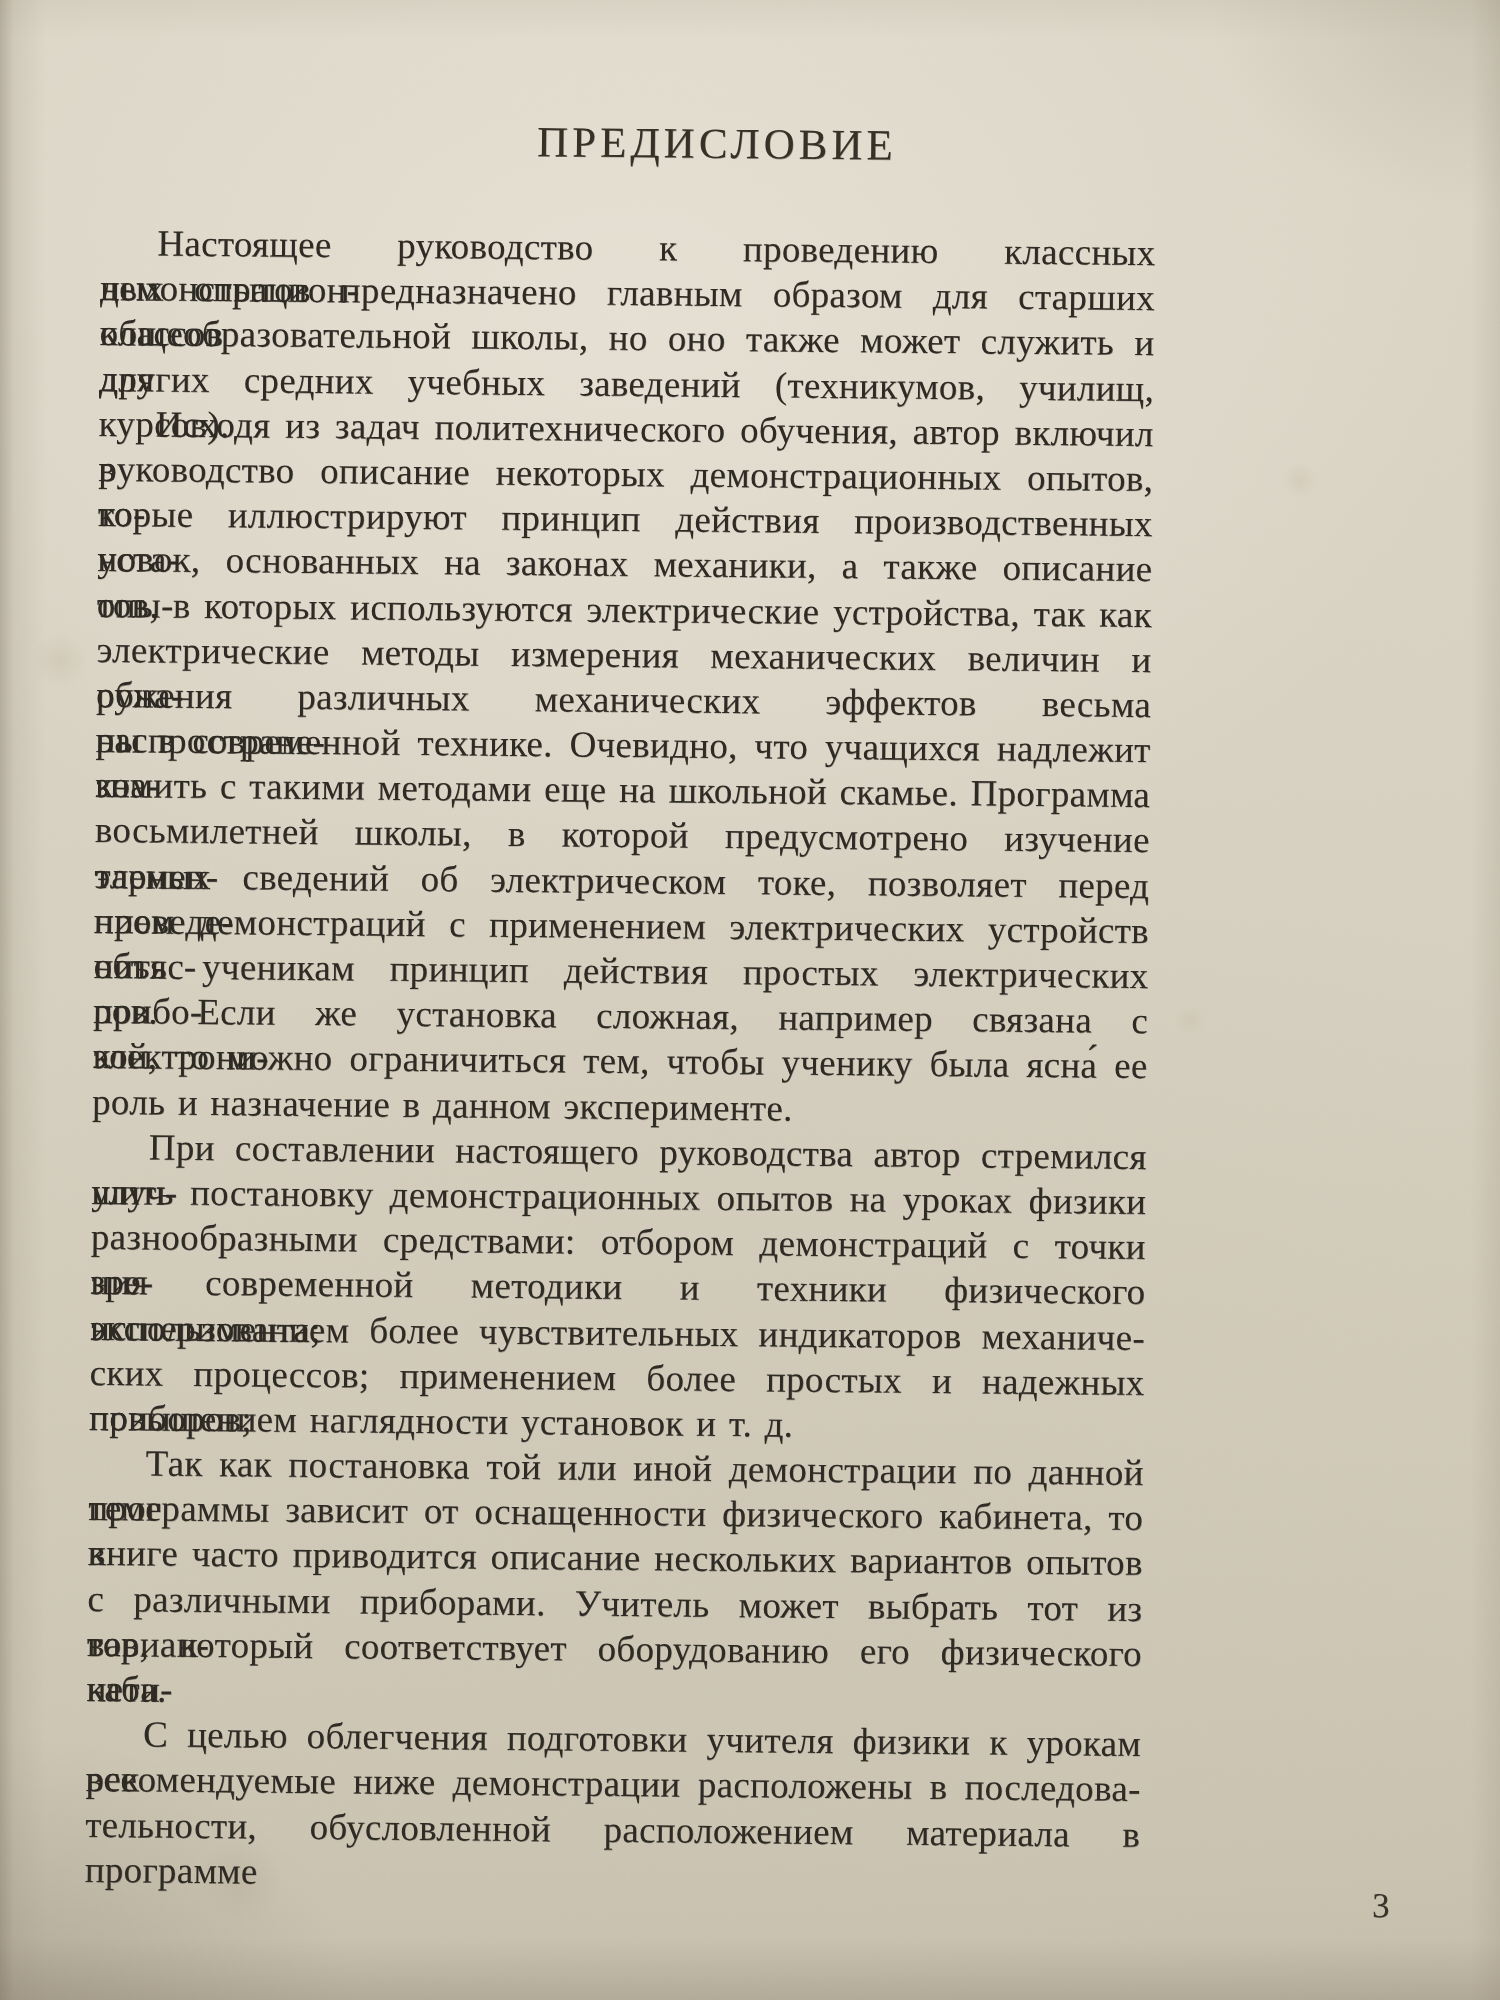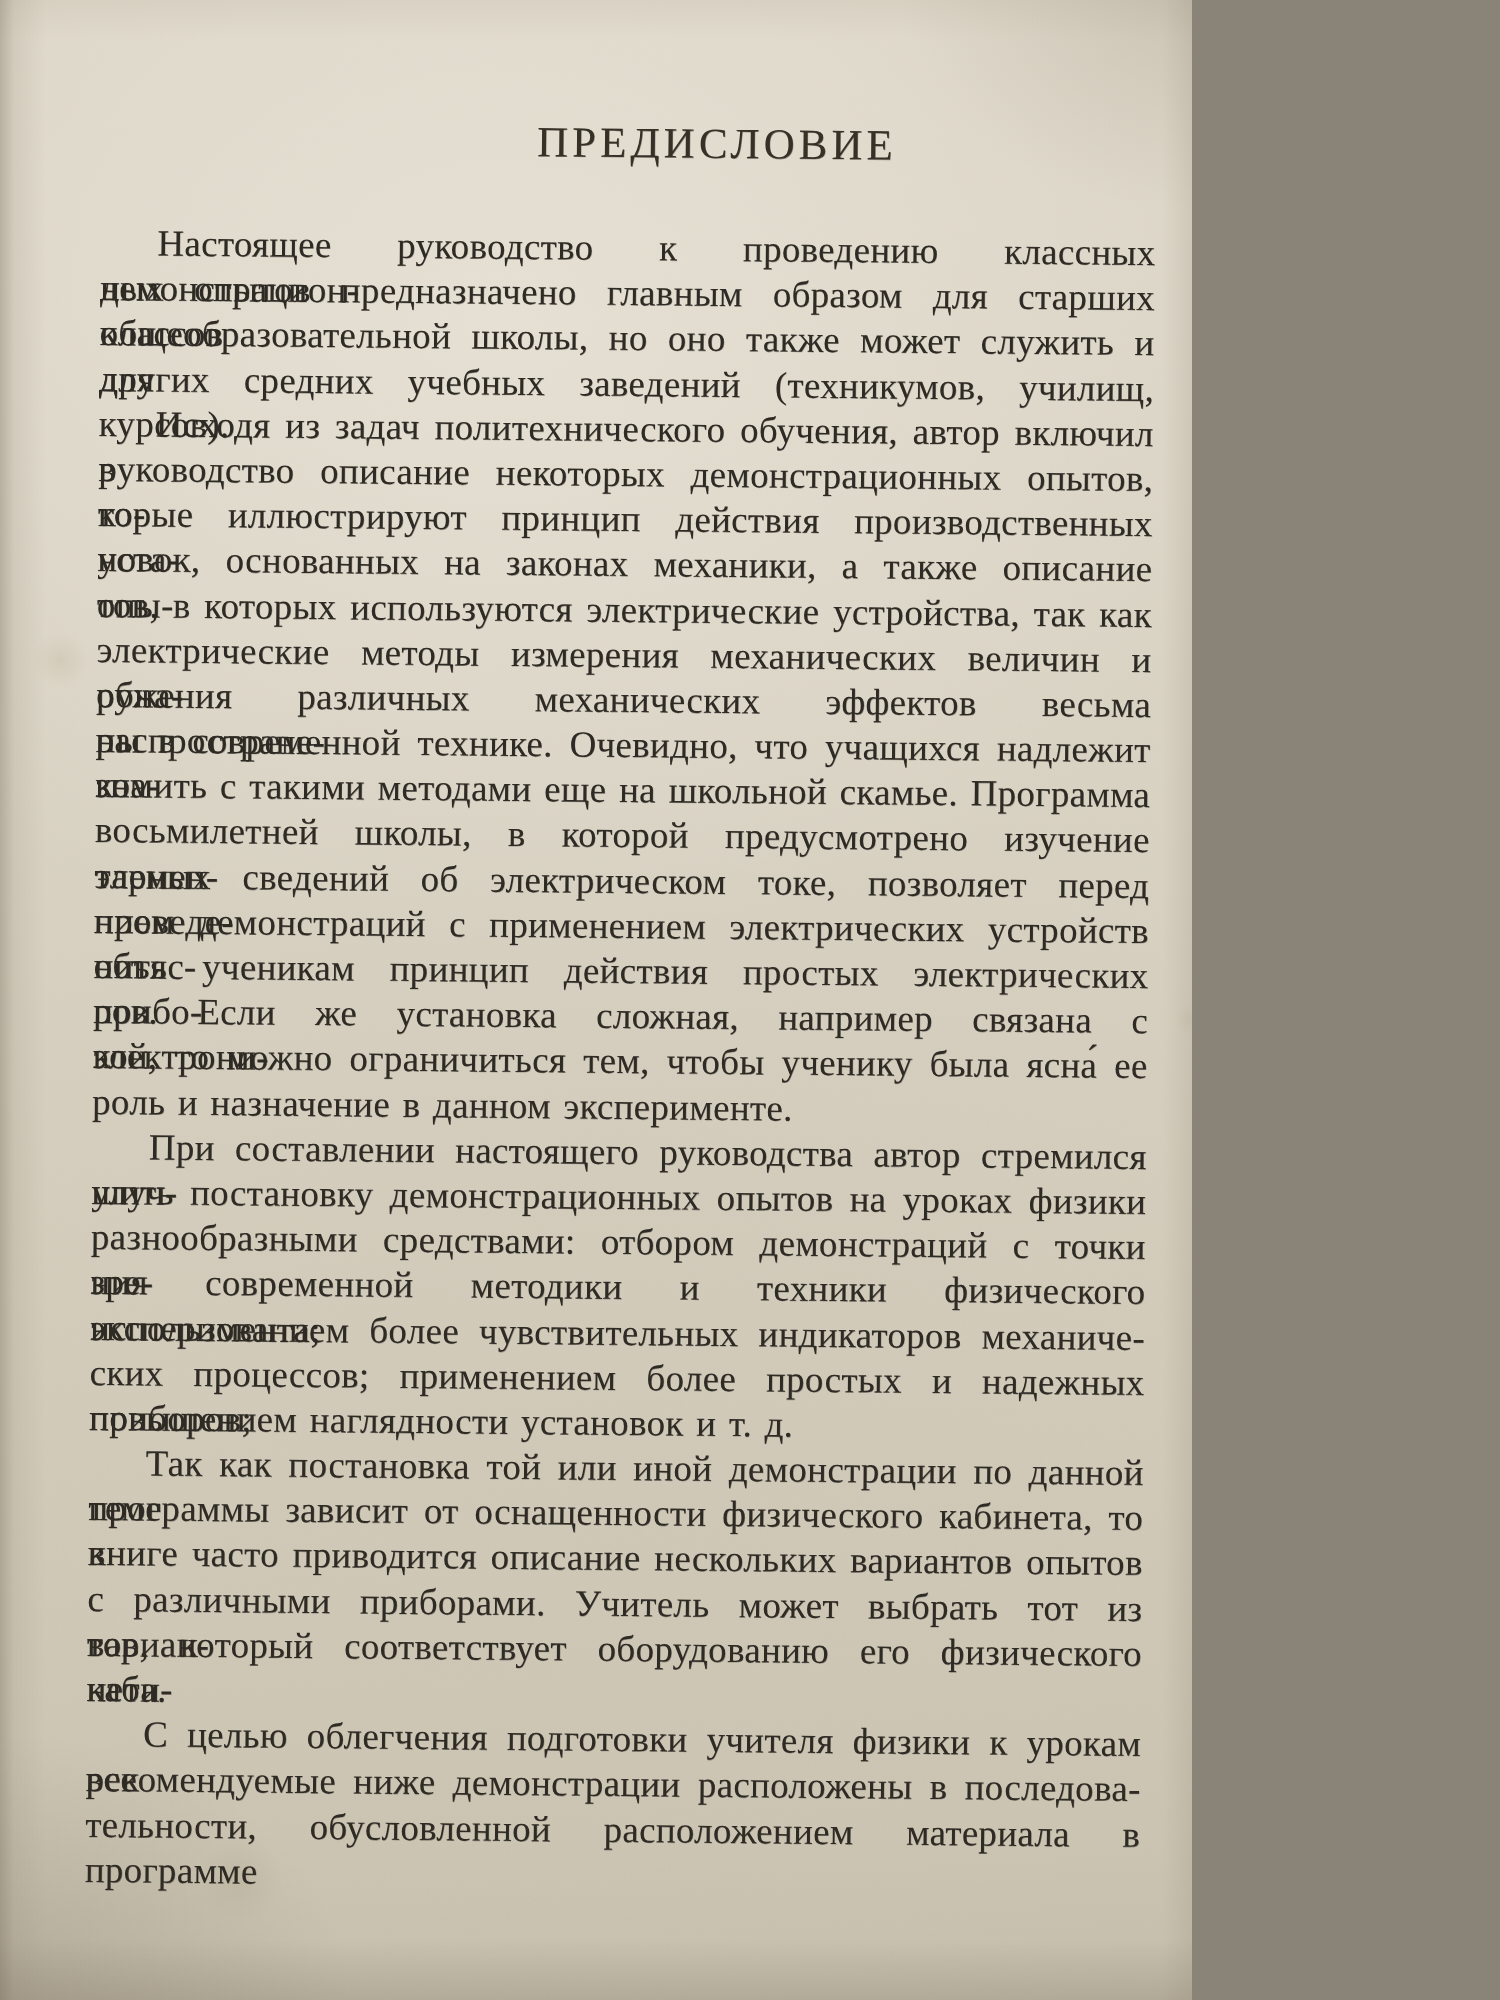--- a/index.html
+++ b/index.html
@@ -1,18 +1,18 @@
 <!DOCTYPE html>
 <html><head>
 <meta charset="utf-8">
 <style>
   html,body{margin:0;padding:0;background:#8a8478;}
   .photo{
     position:relative;
-    width:1192px;height:2000px;
+    width:1500px;height:2000px;
     overflow:hidden;
     background:
       radial-gradient(ellipse 1200px 900px at 42% 16%, rgba(238,233,222,.60), rgba(238,233,222,0) 70%),
       radial-gradient(ellipse 1400px 1100px at 55% 80%, rgba(205,198,182,.45), rgba(205,198,182,0) 75%),
       linear-gradient(178deg, #ddd7c8 0%, #d9d3c4 40%, #d3ccbb 70%, #cbc4b1 92%, #c4bca9 100%);
     font-family:"Liberation Serif","DejaVu Serif",serif;
   }
   
   .vignette{
     position:absolute;inset:0;pointer-events:none;z-index:3;

